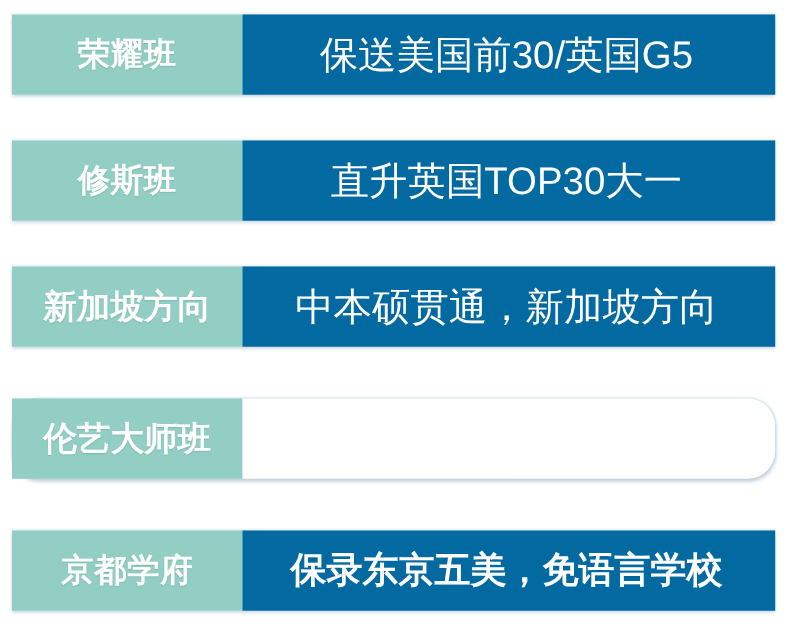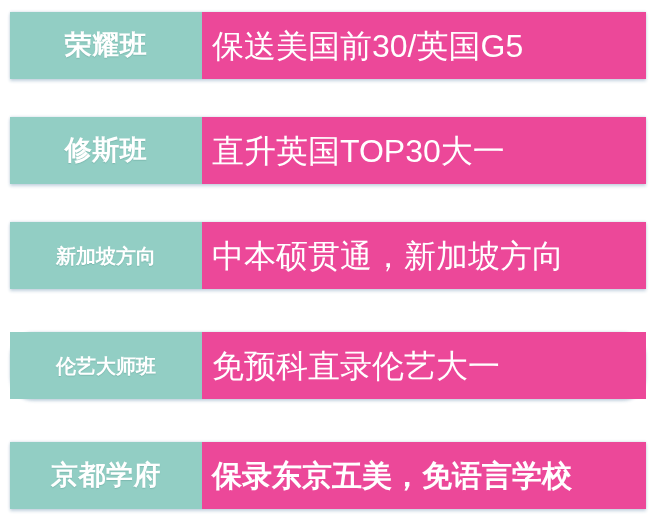--- a/index.html
+++ b/index.html
@@ -55,30 +55,30 @@
     color: #ffffff;
     font-size: 27px;
     font-weight: bold;
     line-height: 1;
     letter-spacing: 0.5px;
     white-space: nowrap;
     text-shadow: 0 1px 1px rgba(90, 150, 140, 0.35);
   }
 
   .label-text.long {
-    font-size: 20px;
+    font-size: 28px;
     letter-spacing: 0px;
   }
 
   .content-cell {
     flex: 1 1 auto;
-    background: #ec4899;
+    background: #0369a1;
     display: flex;
     align-items: center;
-    justify-content: flex-start;
+    justify-content: center;
     box-sizing: border-box;
     padding: 0 14px 0 10px;
   }
 
   .content-text {
     color: #ffffff;
     font-size: 32px;
     font-weight: normal;
     line-height: 1;
     white-space: nowrap;
@@ -119,23 +119,20 @@
     </div>
     <div class="content-cell">
       <span class="content-text">中本硕贯通，新加坡方向</span>
     </div>
   </div>
 
   <div class="banner-row r4">
     <div class="label-cell">
       <span class="label-text long">伦艺大师班</span>
     </div>
-    <div class="content-cell">
-      <span class="content-text">免预科直录伦艺大一</span>
-    </div>
   </div>
 
   <div class="banner-row r5">
     <div class="label-cell">
       <span class="label-text">京都学府</span>
     </div>
     <div class="content-cell">
       <span class="content-text bold">保录东京五美，免语言学校</span>
     </div>
   </div>

